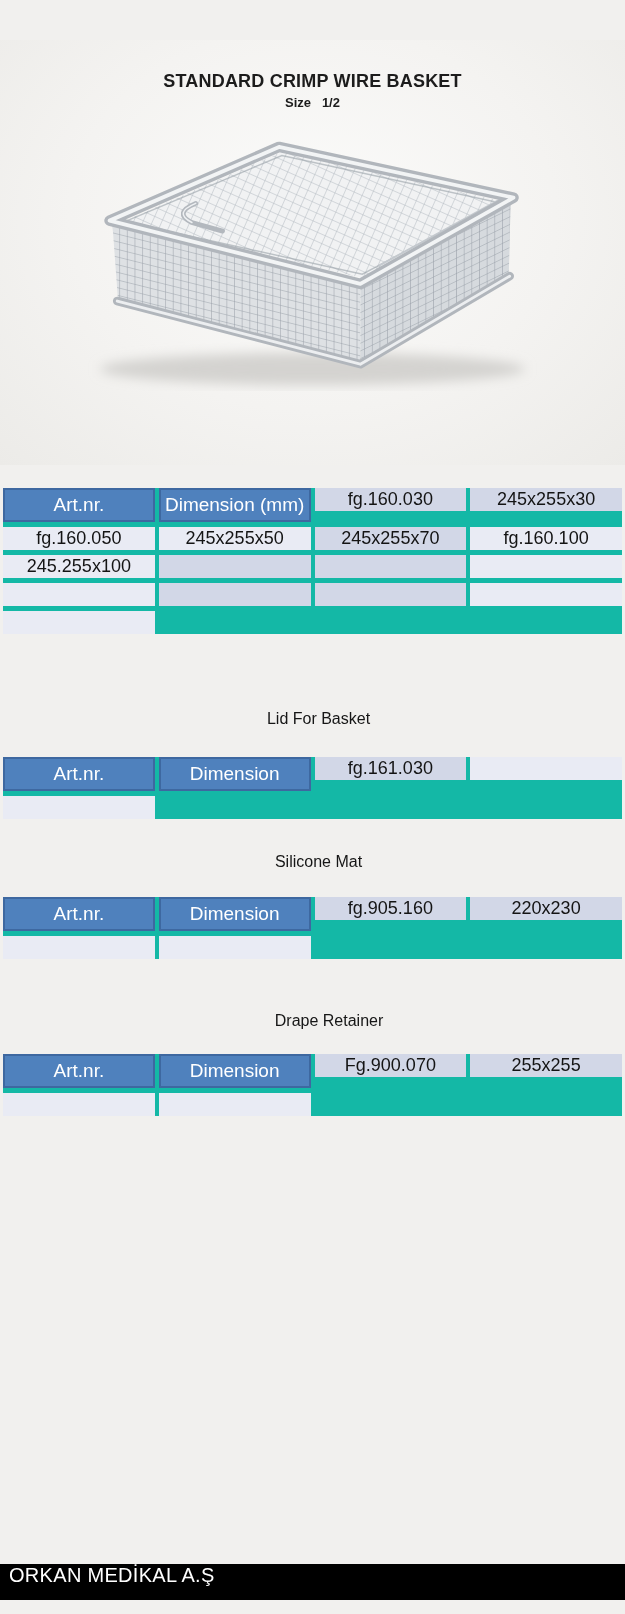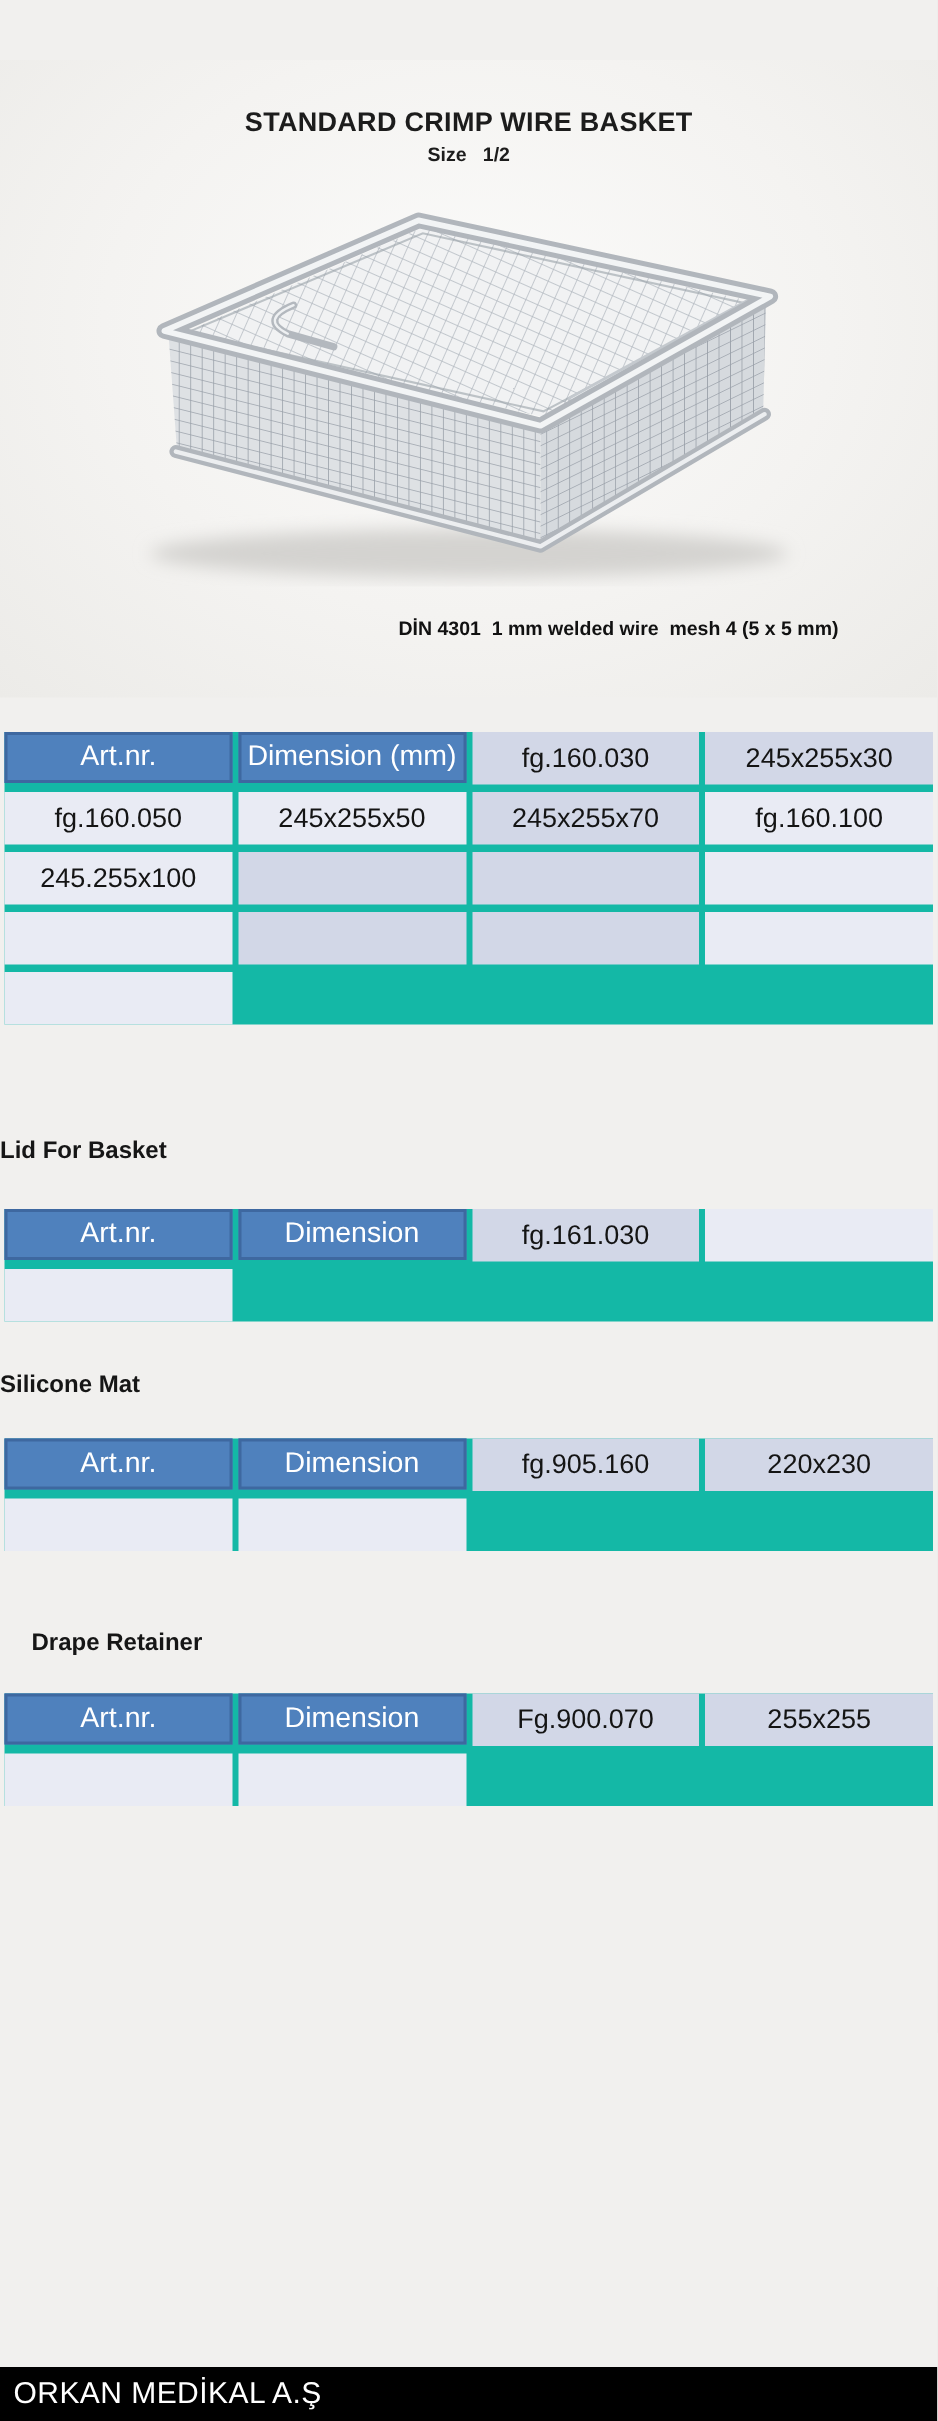--- a/index.html
+++ b/index.html
@@ -45,53 +45,53 @@
   
   .tbl{
     display:grid;
     grid-template-columns:1fr 1fr 1fr 1fr;
     column-gap:4px;
     row-gap:5px;
     margin:0 3px;
     background:#14b8a6;
   }
   .cell{
-    height:35px;
+    height:23px;
     display:flex;align-items:center;justify-content:center;
     font-size:18px;color:#141414;
     overflow:hidden;
   }
   .cell.th{
     height:34px;
     box-sizing:border-box;
     background:#4f81bd;
     border:2px solid #3e68a0;
     color:#ffffff;
     font-size:19px;
   }
   .cell.dark{background:#d2d7e7;}
   .cell.light{background:#e9ebf4;text-align:center;}
   .tbl-main{margin-top:23px;}
   .section-heading{
-    text-align:left;
+    text-align:center;
     font-size:16px;line-height:16px;
-    font-weight:bold;color:#161616;
+    font-weight:normal;color:#161616;padding-left:12px;
   }
   .heading-lid{margin-top:77px;}
   .tbl-lid{margin-top:30px;}
   .heading-mat{margin-top:35px;}
   .tbl-mat{margin-top:27px;}
   .heading-drape{margin-top:54px;margin-left:21px;}
   .tbl-drape{margin-top:25px;}
   
   .footer-bar{
-    position:absolute;left:0;bottom:0;
+    position:absolute;left:0;bottom:14px;
     width:100%;height:36px;
     background:#000000;
-    display:flex;align-items:center;
+    display:flex;align-items:flex-start;
     box-sizing:border-box;
     padding-left:9px;
   }
   .footer-text{
     color:#ffffff;
     font-size:20px;
     letter-spacing:.3px;
   }
 </style>
 </head>
@@ -141,21 +141,20 @@
       <path d="M128 84 q -24 10 -4 20 l 32 9" fill="none" stroke="#b3b8be" stroke-width="5" stroke-linecap="round"></path>
       <path d="M128 84 q -24 10 -4 20" fill="none" stroke="#eef0f2" stroke-width="1.6" stroke-linecap="round"></path>
 
       <path d="M322 150 L446 82" fill="none" stroke="#c4c9ce" stroke-width="6" stroke-linecap="round"></path>
       <path d="M322 150 L446 82" fill="none" stroke="#f0f2f3" stroke-width="2" stroke-linecap="round"></path>
 
       <path d="M38 102 L215 25 L460 78 L300 168 Z" fill="none" stroke="#b1b6bc" stroke-width="11" stroke-linejoin="round"></path>
       <path d="M38 102 L215 25 L460 78 L300 168 Z" fill="none" stroke="#f2f4f5" stroke-width="4" stroke-linejoin="round"></path>
     </svg>
 
-    <div class="photo-caption">DİN 4301  1 mm welded wire  mesh 4 (5 x 5 mm)</div>
   </div>
 
   <div class="tbl tbl-main">
     <div class="cell th">Art.nr.</div>
     <div class="cell th">Dimension (mm)</div>
 
     <div class="cell dark">fg.160.030</div>
     <div class="cell dark">245x255x30</div>
     <div class="cell light">fg.160.050</div>
     <div class="cell light">245x255x50</div>

